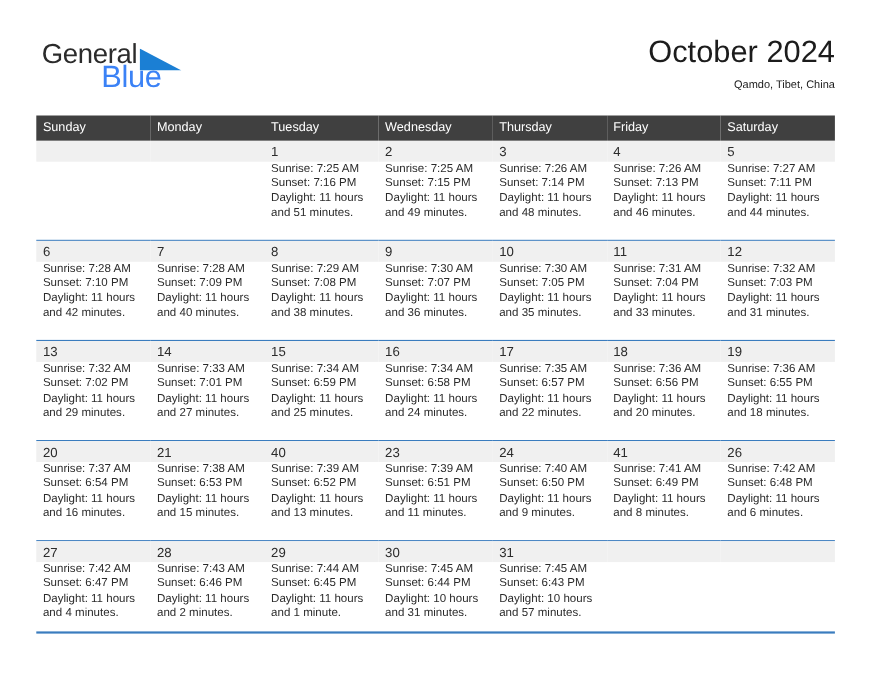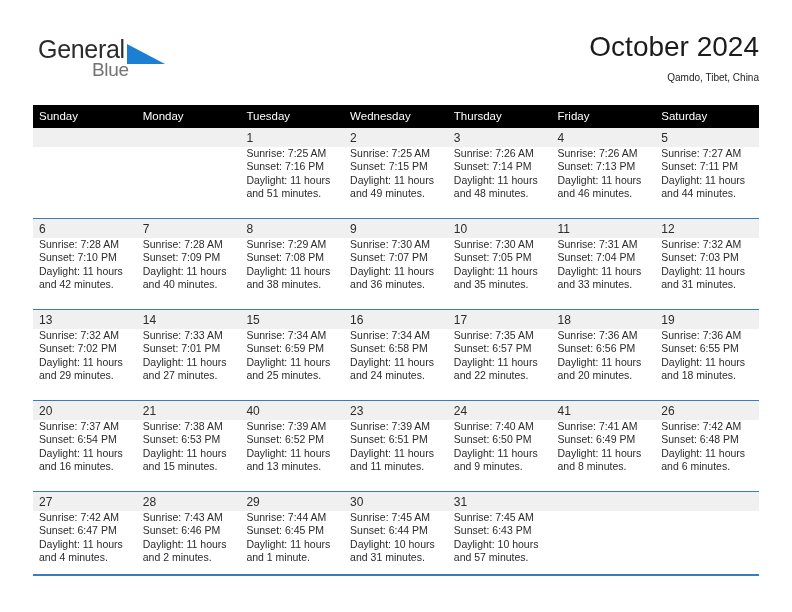--- a/index.html
+++ b/index.html
@@ -49,22 +49,22 @@
   }
   .brand-tri {
     position: absolute;
     left: 94px;
     top: 9px;
   }
   .brand-blue {
     position: absolute;
     left: 59px;
     top: 21px;
-    font-size: 19px;
-    color: #737373;
+    font-size: 28px;
+    color: #3b82f6;
     letter-spacing: -0.3px;
     line-height: 28px;
     font-weight: 400;
   }
   .title-block {
     position: absolute;
     right: 0;
     top: 0;
     text-align: right;
   }
@@ -88,21 +88,21 @@
     position: absolute;
     left: 33px;
     top: 105px;
     width: 726px;
     border-collapse: collapse;
     table-layout: fixed;
   }
   .calendar col { width: 103.71px; }
 
   .dow-row th {
-    background: #000000;
+    background: #404040;
     color: #ffffff;
     font-size: 11.5px;
     font-weight: 400;
     text-align: left;
     padding: 5px 0 6px 6px;
     height: 12px;
     border: none;
   }
 
   .week-row td {

